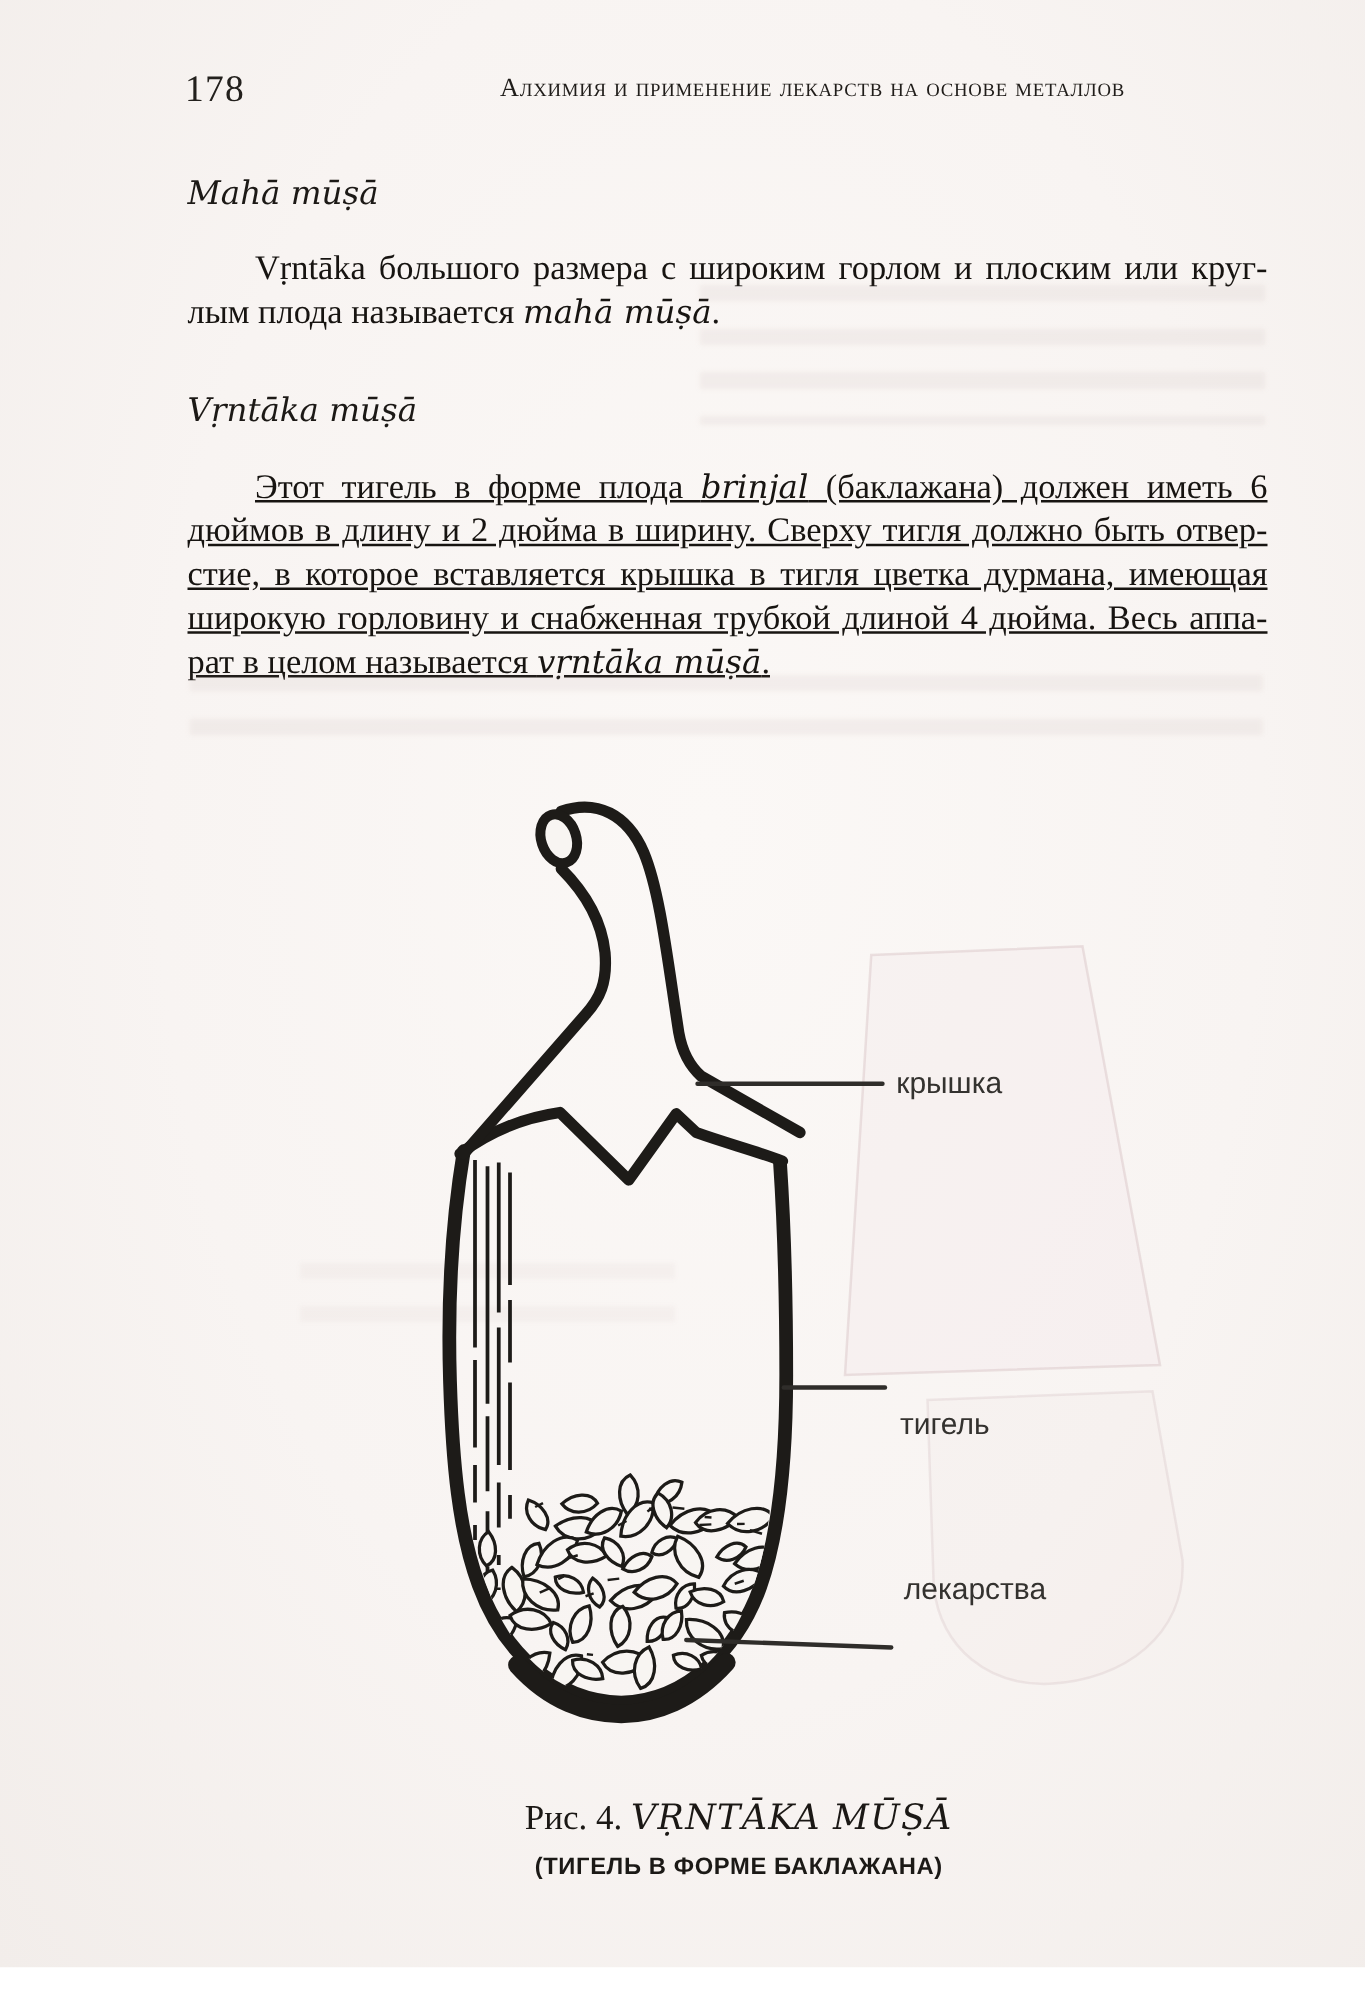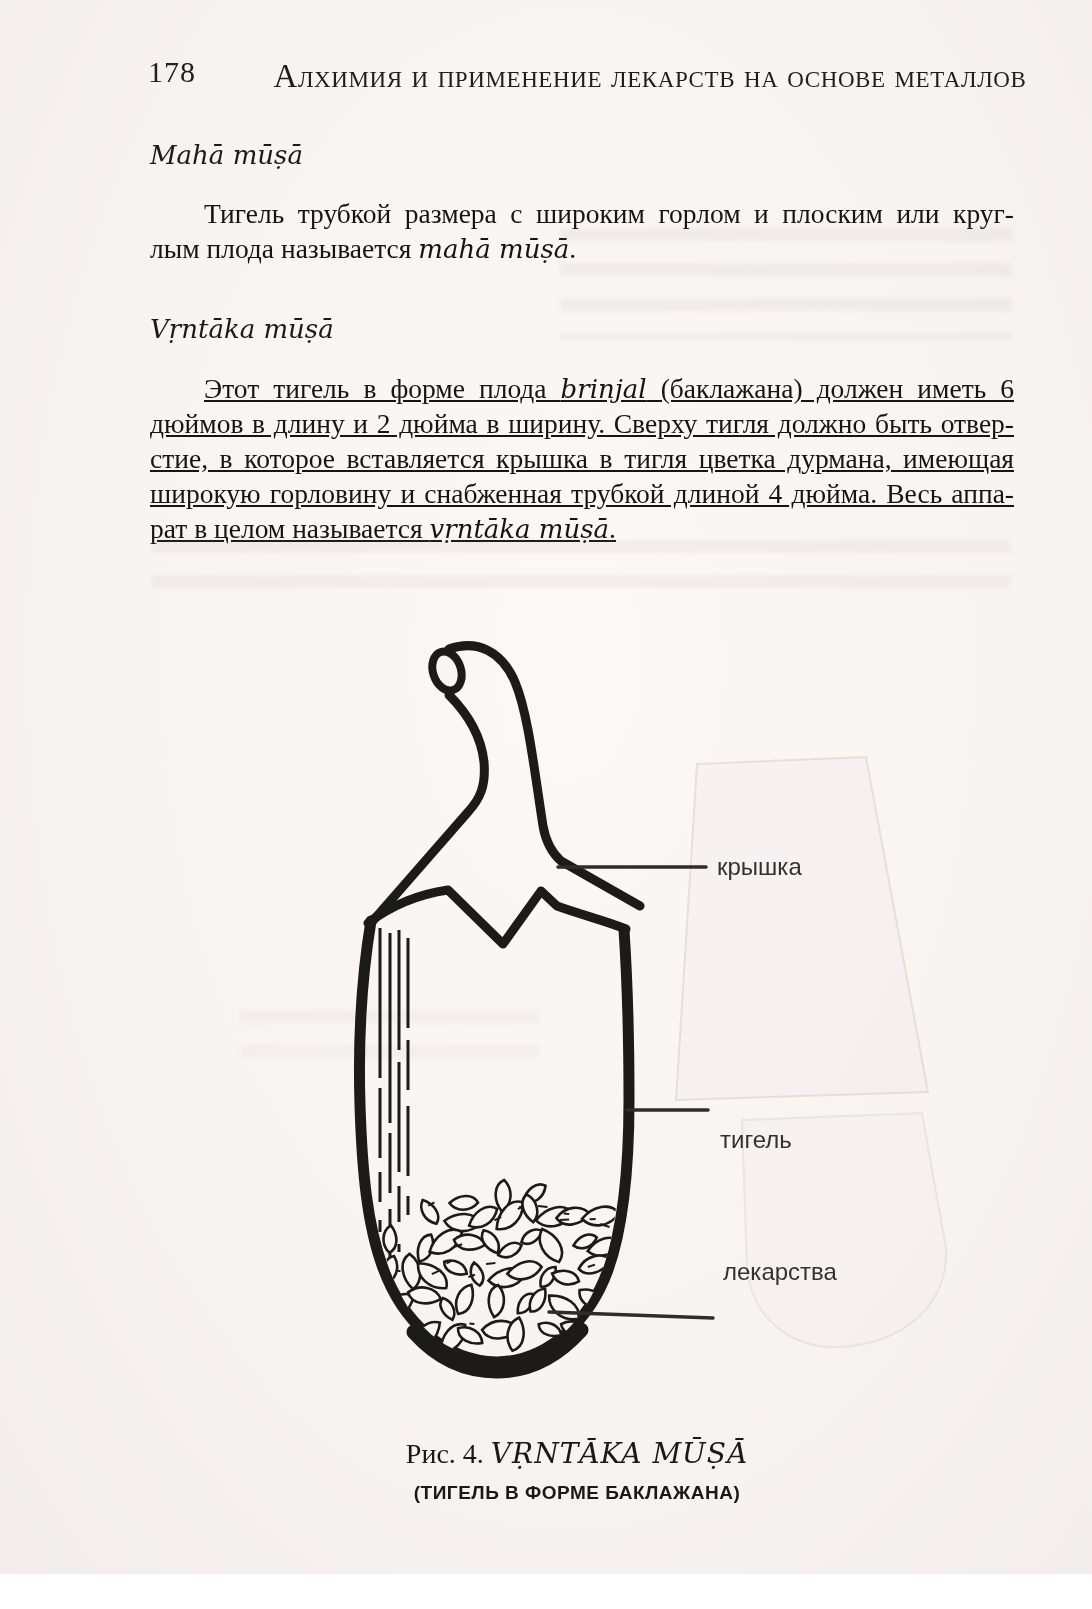--- a/index.html
+++ b/index.html
@@ -10,21 +10,21 @@
     background:radial-gradient(ellipse at 52% 42%, #fbf8f6 0%, #f8f4f2 55%, #f2edea 100%);
     font-family:"Liberation Serif", serif;
     color:#1a1816;
   }
   .abs{position:absolute;}
 
   
   .page-number{left:148px;top:55px;font-size:30px;letter-spacing:1px;color:#23201d;}
   .running-header{
     left:270px;top:58px;width:760px;text-align:center;
-    font-variant:small-caps;font-size:33px;letter-spacing:0.6px;color:#201d1a;
+    font-variant:small-caps;font-size:21px;letter-spacing:0.6px;color:#201d1a;
   }
 
   
   .sec-heading{
     left:150px;
     font-family:"DejaVu Serif", serif;
     font-style:italic;font-size:26px;color:#1c1916;
   }
   .sec-heading.h1{top:140px;}
   .sec-heading.h2{top:314px;}
@@ -61,42 +61,42 @@
   
   .fig-label{
     font-family:"Liberation Sans", sans-serif;
     font-size:24px;line-height:30px;color:#34322f;
   }
   .label-lid{left:717px;top:852px;}
   .label-crucible{left:720px;top:1125px;}
   .label-medicines{left:723px;top:1257px;}
 
   
-  .caption{left:82px;top:1436px;width:990px;text-align:center;}
+  .caption{left:96px;top:1436px;width:990px;text-align:center;}
   .caption-line1{font-size:28px;color:#1b1815;line-height:36px;}
   .caption-line1 .cap-translit{
     font-family:"DejaVu Serif", serif;font-style:italic;letter-spacing:1px;
   }
   .caption-line2{
     font-family:"Liberation Sans", sans-serif;
     font-weight:bold;font-size:19px;letter-spacing:0.5px;
     color:#1b1916;line-height:38px;margin-top:2px;
   }
 </style>
 </head>
 <body>
 
 <div class="page">
 
   <div class="abs page-number">178</div>
   <div class="abs running-header">Алхимия и применение лекарств на основе металлов</div>
 
   <div class="abs sec-heading h1">Mahā mūṣā</div>
   <div class="abs bodytext para1">
-      <div class="tline tline-indent"><span>Тигель трубкой размера с широким горлом и плоским или круг-</span></div>
+      <div class="tline tline-indent"><span>Vṛntāka большого размера с широким горлом и плоским или круг-</span></div>
       <div class="tline tline-last"><span>лым плода называется </span><span class="translit">mahā mūṣā</span><span>.</span></div>
     </div>
 
   <div class="abs sec-heading h2">Vṛntāka mūṣā</div>
   <div class="abs bodytext para2">
       <div class="tline tline-indent"><span>Этот тигель в форме плода </span><span class="translit">brinjal</span><span> (баклажана) должен иметь 6</span></div>
       <div class="tline"><span>дюймов в длину и 2 дюйма в ширину. Сверху тигля должно быть отвер-</span></div>
       <div class="tline"><span>стие, в которое вставляется крышка в тигля цветка дурмана, имеющая</span></div>
       <div class="tline"><span>широкую горловину и снабженная трубкой длиной 4 дюйма. Весь аппа-</span></div>
       <div class="tline tline-last"><span>рат в целом называется </span><span class="translit">vṛntāka mūṣā</span><span>.</span></div>

